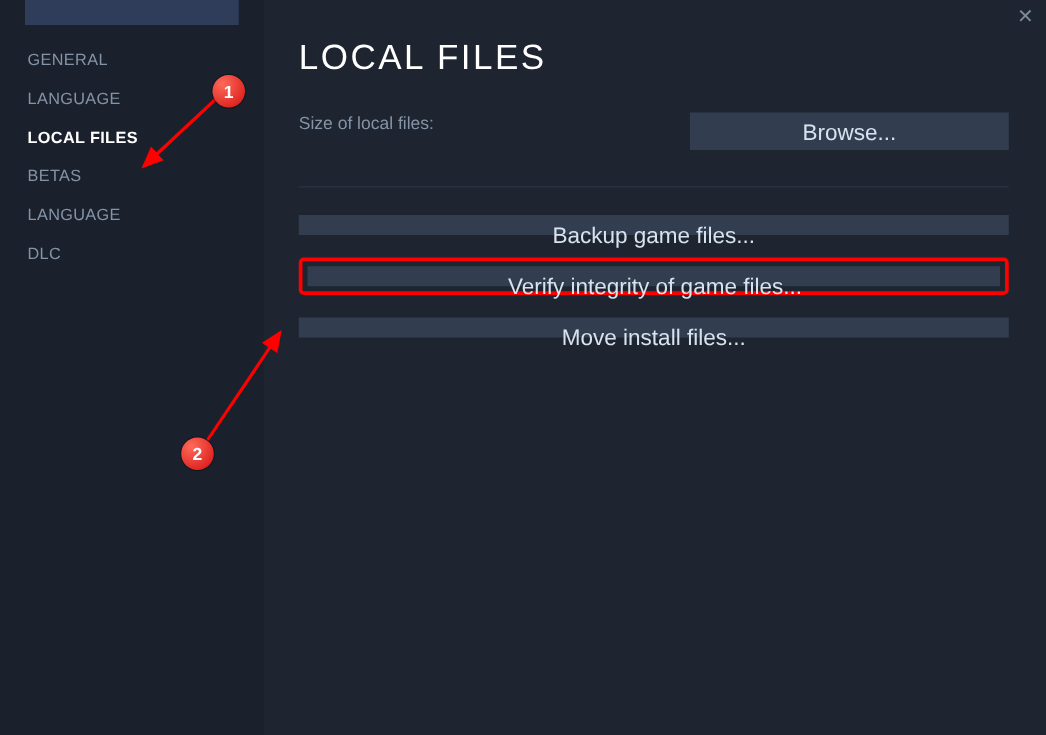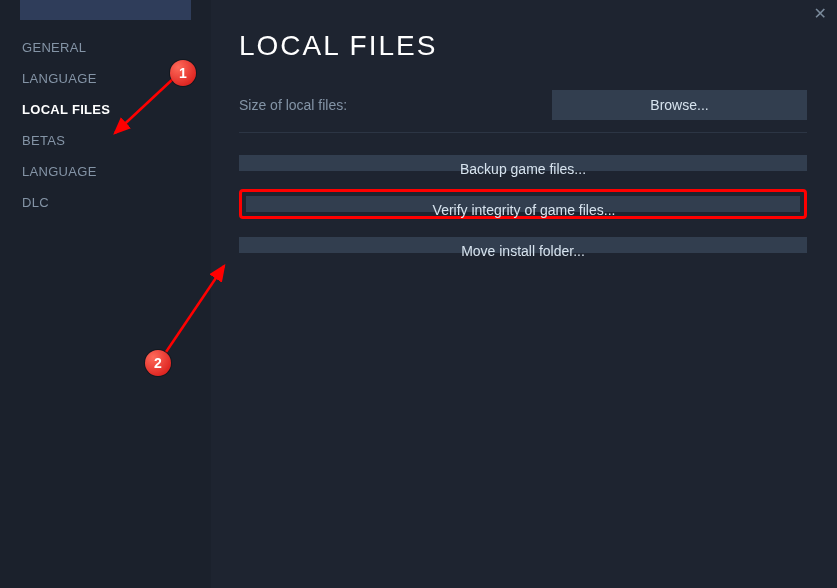--- a/index.html
+++ b/index.html
@@ -54,34 +54,33 @@
   }
   .page-title {
     font-size: 28px;
     font-weight: 300;
     letter-spacing: 2px;
     color: #ffffff;
     margin-bottom: 28px;
   }
   .size-row {
     display: flex;
-    align-items: center;
-    margin-bottom: 12px;
+    margin-bottom: 29px;
   }
   .size-label {
     color: #8494a6;
     font-size: 14px;
   }
   .size-row .spacer { flex: 1; }
   .action-btn {
     background: #323e4f;
     color: #d7e3ee;
     border: none;
     cursor: pointer;
-    font-size: 14px;
+    font-size: 18px;
     padding: 6px 12px;
     text-align: center;
   }
   .browse-btn {
     width: 255px;
     height: 30px;
   }
   .divider {
     border: none;
     border-top: 1px solid #2c3544;
@@ -151,21 +150,21 @@
     </div>
 
     <hr class="divider">
 
     <button class="action-btn wide-btn">Backup game files...</button>
 
     <div class="highlight-wrap">
       <button class="action-btn wide-btn">Verify integrity of game files...</button>
     </div>
 
-    <button class="action-btn wide-btn">Move install folder...</button>
+    <button class="action-btn wide-btn">Move install files...</button>
   </section>
 </div>
 
 <svg class="arrows">
   <defs>
     <marker id="ah" markerWidth="8" markerHeight="8" refX="6" refY="3" orient="auto">
       <path d="M0,0 L7,3 L0,6 Z" fill="#ff0000"></path>
     </marker>
   </defs>
   <line x1="174" y1="78" x2="115" y2="133" stroke="#ff0000" stroke-width="2.5" marker-end="url(#ah)"></line>

